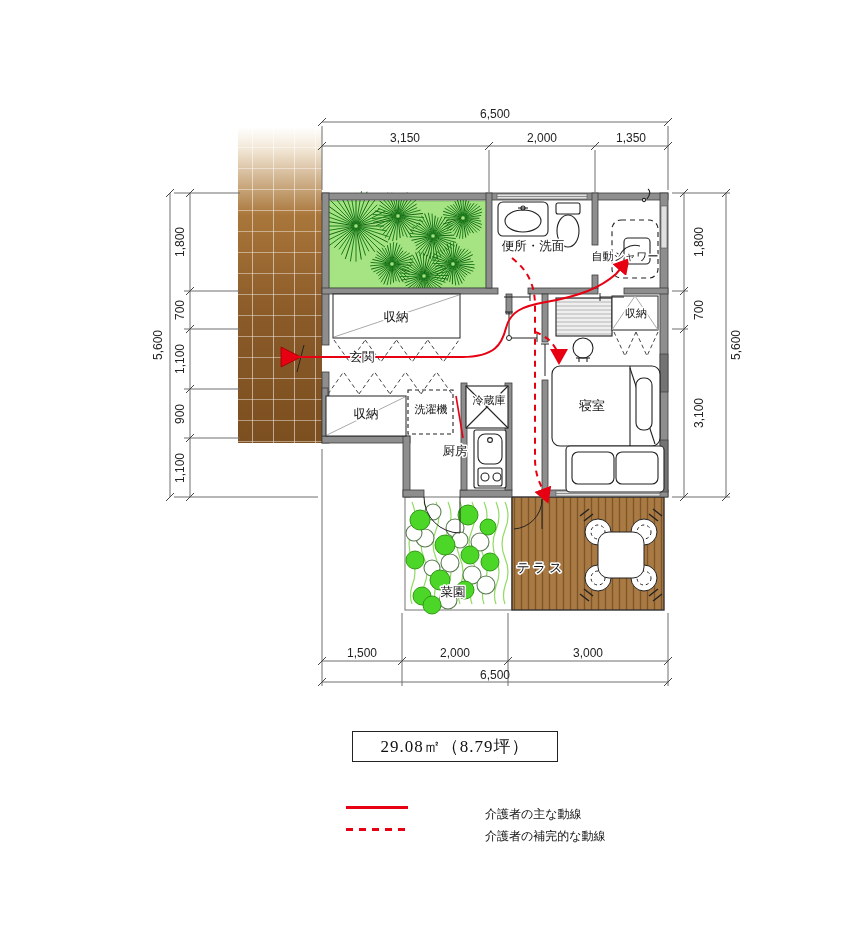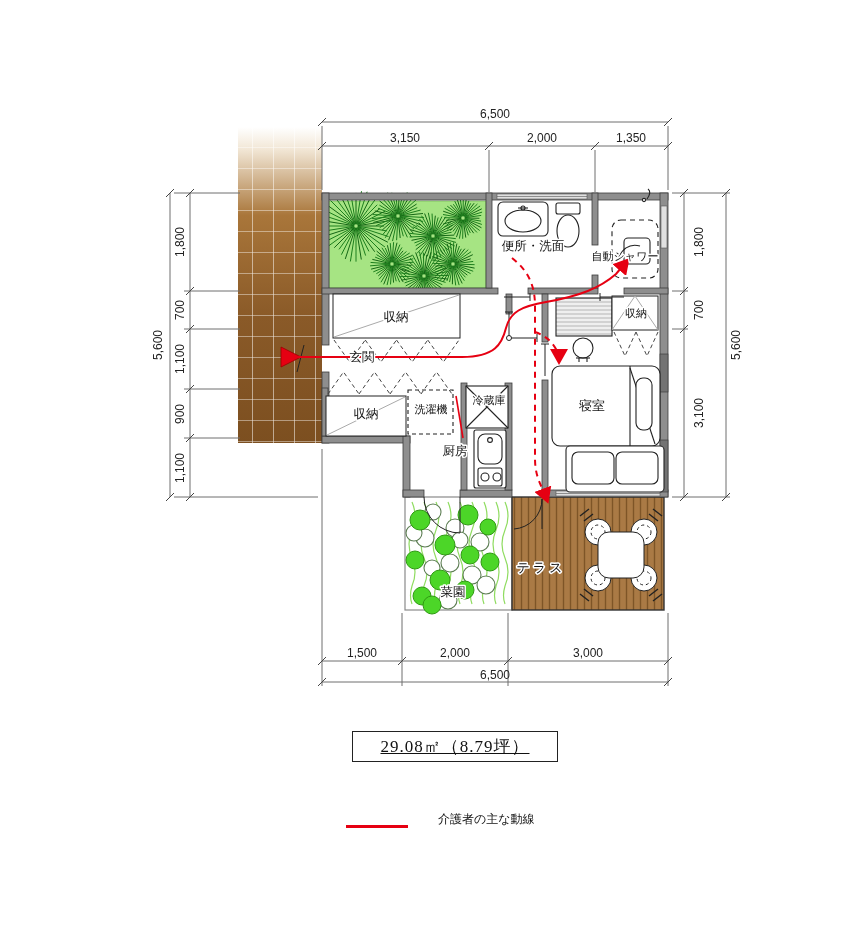--- a/index.html
+++ b/index.html
@@ -8,23 +8,23 @@
   svg{position:absolute;left:0;top:0;}
   .dim{font:12px "Liberation Sans",sans-serif;fill:#222;}
   .rlabel{font:12.5px "Liberation Sans",sans-serif;fill:#111;
           paint-order:stroke;stroke:#fff;stroke-width:3px;stroke-linejoin:round;}
   .rlabel-s{font:11px "Liberation Sans",sans-serif;fill:#111;
           paint-order:stroke;stroke:#fff;stroke-width:3px;stroke-linejoin:round;}
   .rlabel-b{font:13px "Liberation Sans",sans-serif;fill:#111;
           paint-order:stroke;stroke:#fff;stroke-width:3px;stroke-linejoin:round;}
   #area-box{position:absolute;left:352px;top:731px;width:204px;height:29px;
             border:1px solid #222;display:flex;align-items:center;justify-content:center;
-            font:17px "Liberation Serif",serif;color:#111;letter-spacing:1px;text-decoration:underline;}
+            font:17px "Liberation Serif",serif;color:#111;letter-spacing:1px;}
   #legend{position:absolute;left:346px;top:806px;width:300px;color:#111;}
-  .legend-row{display:flex;align-items:flex-end;height:22px;}
+  .legend-row{display:flex;align-items:flex-start;height:22px;gap:47px;}
   .legend-label{font:12px "Liberation Sans",sans-serif;margin-left:30px;white-space:nowrap;}
   .swatch{width:62px;height:3px;}
   .swatch.solid{background:#e60012;}
   .swatch.dashed{background:repeating-linear-gradient(90deg,#e60012 0 7px,transparent 7px 13px);}
 </style>
 </head>
 <body>
 
 <div id="stage">
 <svg id="plan-svg" width="865" height="931" viewBox="0 0 865 931">
@@ -650,14 +650,18 @@
   </g>
 </svg>
 
 <div id="area-box">29.08㎡（8.79坪）</div>
 
 <div id="legend">
   <div class="legend-row">
     <div class="swatch solid"></div>
     <div class="legend-label">介護者の主な動線</div>
   </div>
+  <div class="legend-row">
+    <div class="swatch dashed"></div>
+    <div class="legend-label">介護者の補完的な動線</div>
+  </div>
 </div>
 </div>
 
 </body></html>

